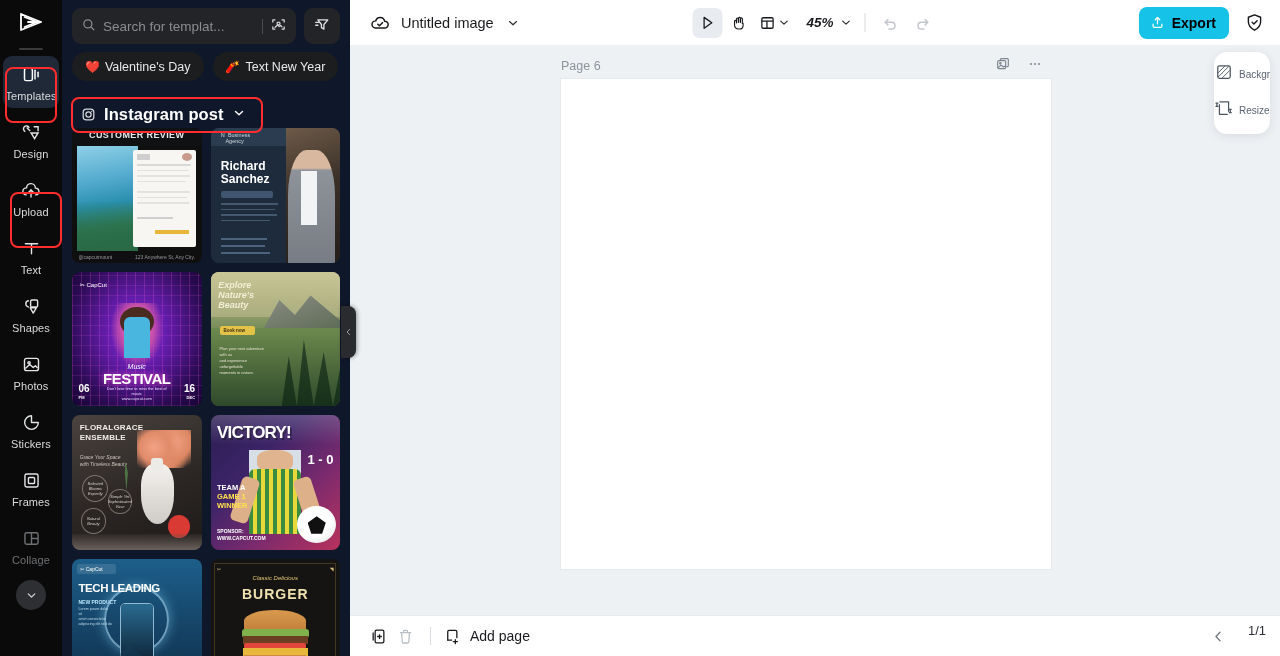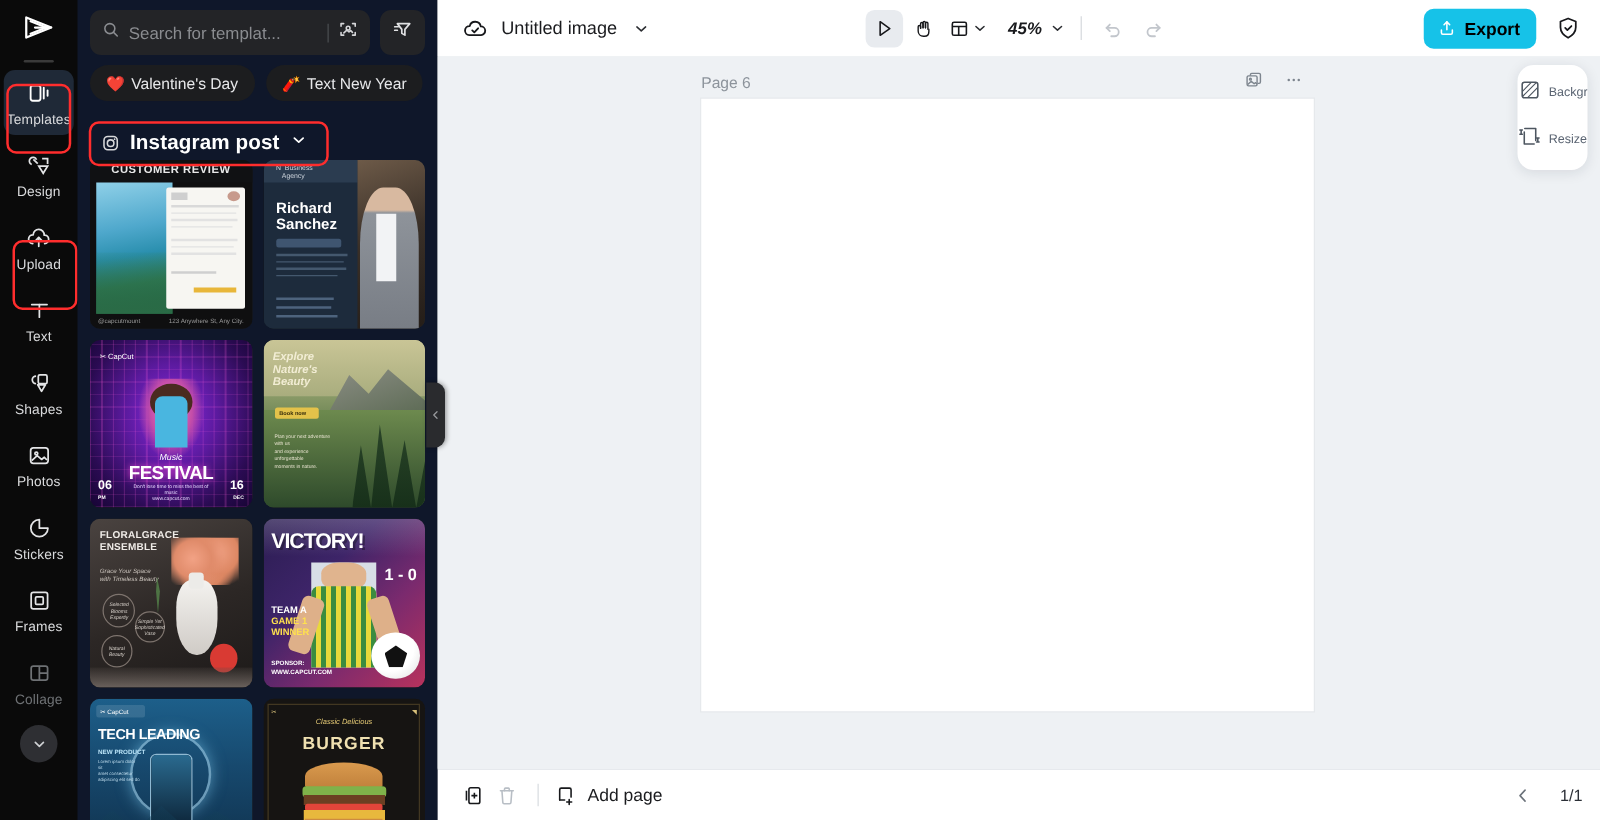--- a/index.html
+++ b/index.html
@@ -141,21 +141,21 @@
   .dock-item .dk-label { font-size: 10px; color: #5a6472; max-width: 50px; text-align:center; white-space: nowrap; overflow:hidden; }
 
   .bottombar {
     height: 41px; background: #ffffff; flex: 0 0 41px; display: flex; align-items: center;
     padding: 0 14px 0 16px; gap: 0; border-top: 1px solid #e6e9ed;
   }
   .bb-btn { width: 26px; height: 26px; display:flex; align-items:center; justify-content:center; cursor:pointer; }
   .bb-sep { width: 1px; height: 18px; background: #d9dde1; margin: 0 12px; }
   .addpage { display:flex; align-items:center; gap: 8px; cursor:pointer; }
   .addpage .ap-label { font-size: 14px; color: #1a1b1e; }
-  .bb-right { margin-left: auto; display:flex; align-items:center; gap: 16px; }
+  .bb-right { margin-left: auto; display:flex; align-items:flex-start; gap: 16px; }
   .bb-page-count { font-size: 13px; color: #2b2f36; }
 </style>
 </head>
 <body>
 
 <div id="app">
 
   <div class="rail">
     <div class="logo-wrap">
       <svg width="26" height="22" viewBox="0 0 26 22" fill="none">

